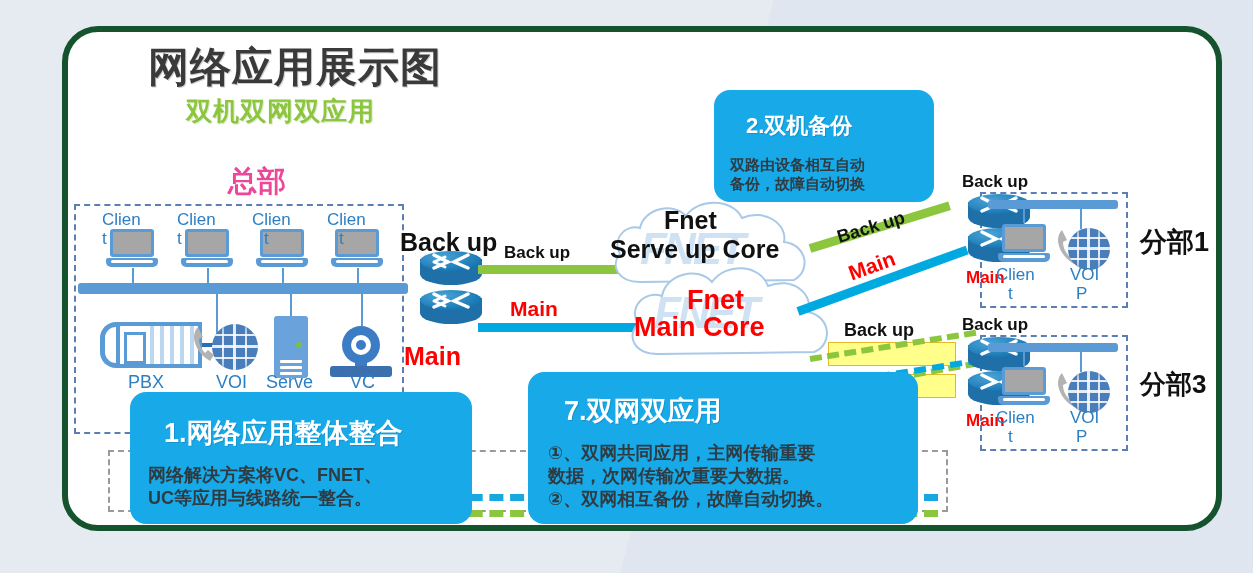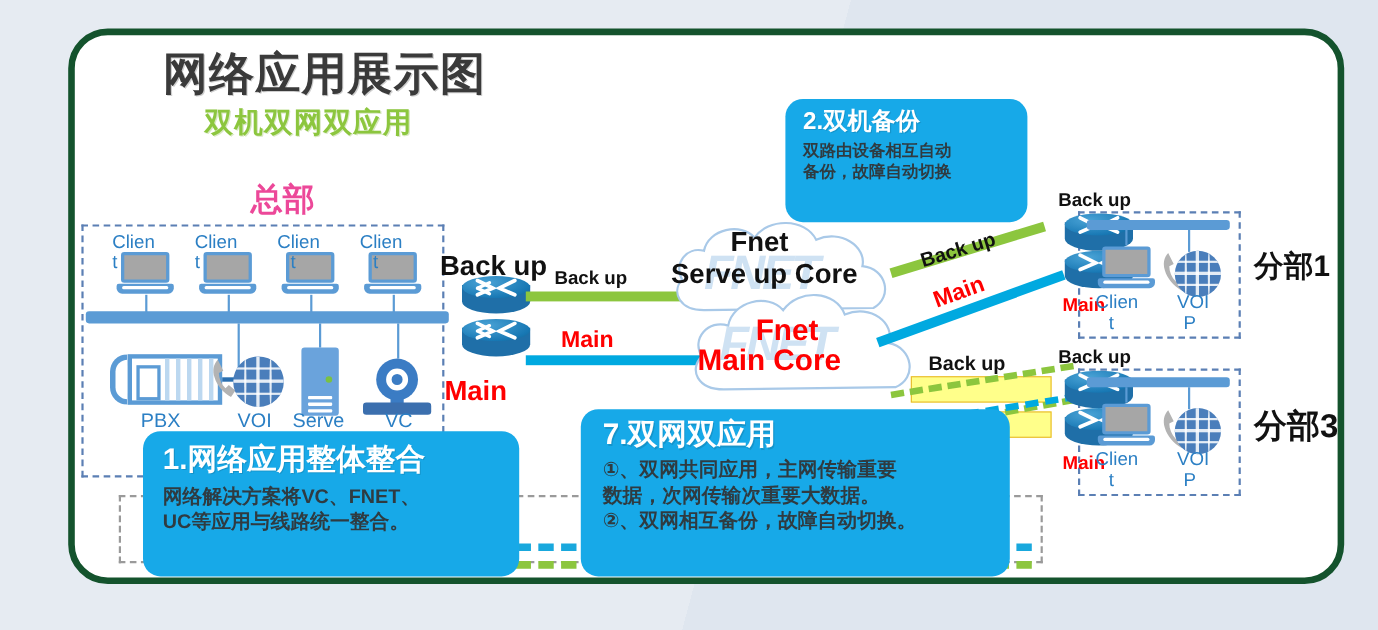--- a/index.html
+++ b/index.html
@@ -97,21 +97,21 @@
   .cloud{position:absolute;}
   .cloud svg{display:block;}
   .cloud-txt{position:absolute;text-align:center;font-weight:bold;line-height:1.0;white-space:nowrap;}
   .cloud-txt.black{color:#111;font-size:25px;}
   .cloud-txt.red{color:#ff0000;font-size:27px;}
   .watermark{position:absolute;font-size:44px;font-weight:bold;font-style:italic;
     color:#cfe2f3;letter-spacing:-3px;}
 
   
   .callout{position:absolute;background:#17a9e8;border-radius:16px;color:#fff;box-sizing:border-box;}
-  .callout h4{margin:0;font-size:27px;font-weight:bold;color:#fff;line-height:1.12;
+  .callout h4{margin:16px;font-size:27px;font-weight:bold;color:#fff;line-height:1.12;
      text-shadow:1px 1px 0 rgba(0,0,0,.12);}
   .callout p{margin:0;font-size:18px;font-weight:bold;color:#2f3b41;line-height:1.28;}
   .callout.small h4{font-size:22px;}
   .callout.small p{font-size:15px;}
 
   
   .dashline{position:absolute;height:0;border-top:6px dashed #8cc63e;}
   .dashline.blue{border-top-color:#00a9e0;}
   .hl{position:absolute;background:#ffff8a;border:1px solid #e8b82a;}
 
@@ -349,21 +349,21 @@
   <div class="globe" style="left:1000px;top:339px;width:42px;height:42px;">
     <div class="m" style="left:0;top:19px;width:42px;height:3px;"></div>
     <div class="m" style="left:0;top:9px;width:42px;height:2px;"></div>
     <div class="m" style="left:0;top:30px;width:42px;height:2px;"></div>
     <div class="m" style="left:19px;top:0;width:3px;height:42px;"></div>
     <div class="m" style="left:9px;top:0;width:2px;height:42px;border-radius:50%;"></div>
     <div class="m" style="left:30px;top:0;width:2px;height:42px;border-radius:50%;"></div>
   </div>
   <div class="lbl blue" style="left:1002px;top:376px;font-size:17px;">VOI</div>
   <div class="lbl blue" style="left:1008px;top:395px;font-size:17px;">P</div>
-  <div class="lbl black" style="left:1072px;top:335px;font-size:30px;">分部3</div>
+  <div class="lbl black" style="left:1072px;top:335px;font-size:26px;">分部3</div>
 
   <div class="dashbox gray" style="left:40px;top:418px;width:840px;height:62px;"></div>
   <div class="hdash blue" style="left:380px;top:462px;width:490px;"></div>
   <div class="hdash green" style="left:380px;top:478px;width:490px;"></div>
 
   <div class="callout small" style="left:646px;top:58px;width:220px;height:112px;padding:8px 12px 0 16px;">
     <h4>2.双机备份</h4>
     <p style="margin-top:5px;">双路由设备相互自动</p>
     <p>备份，故障自动切换</p>
   </div>

